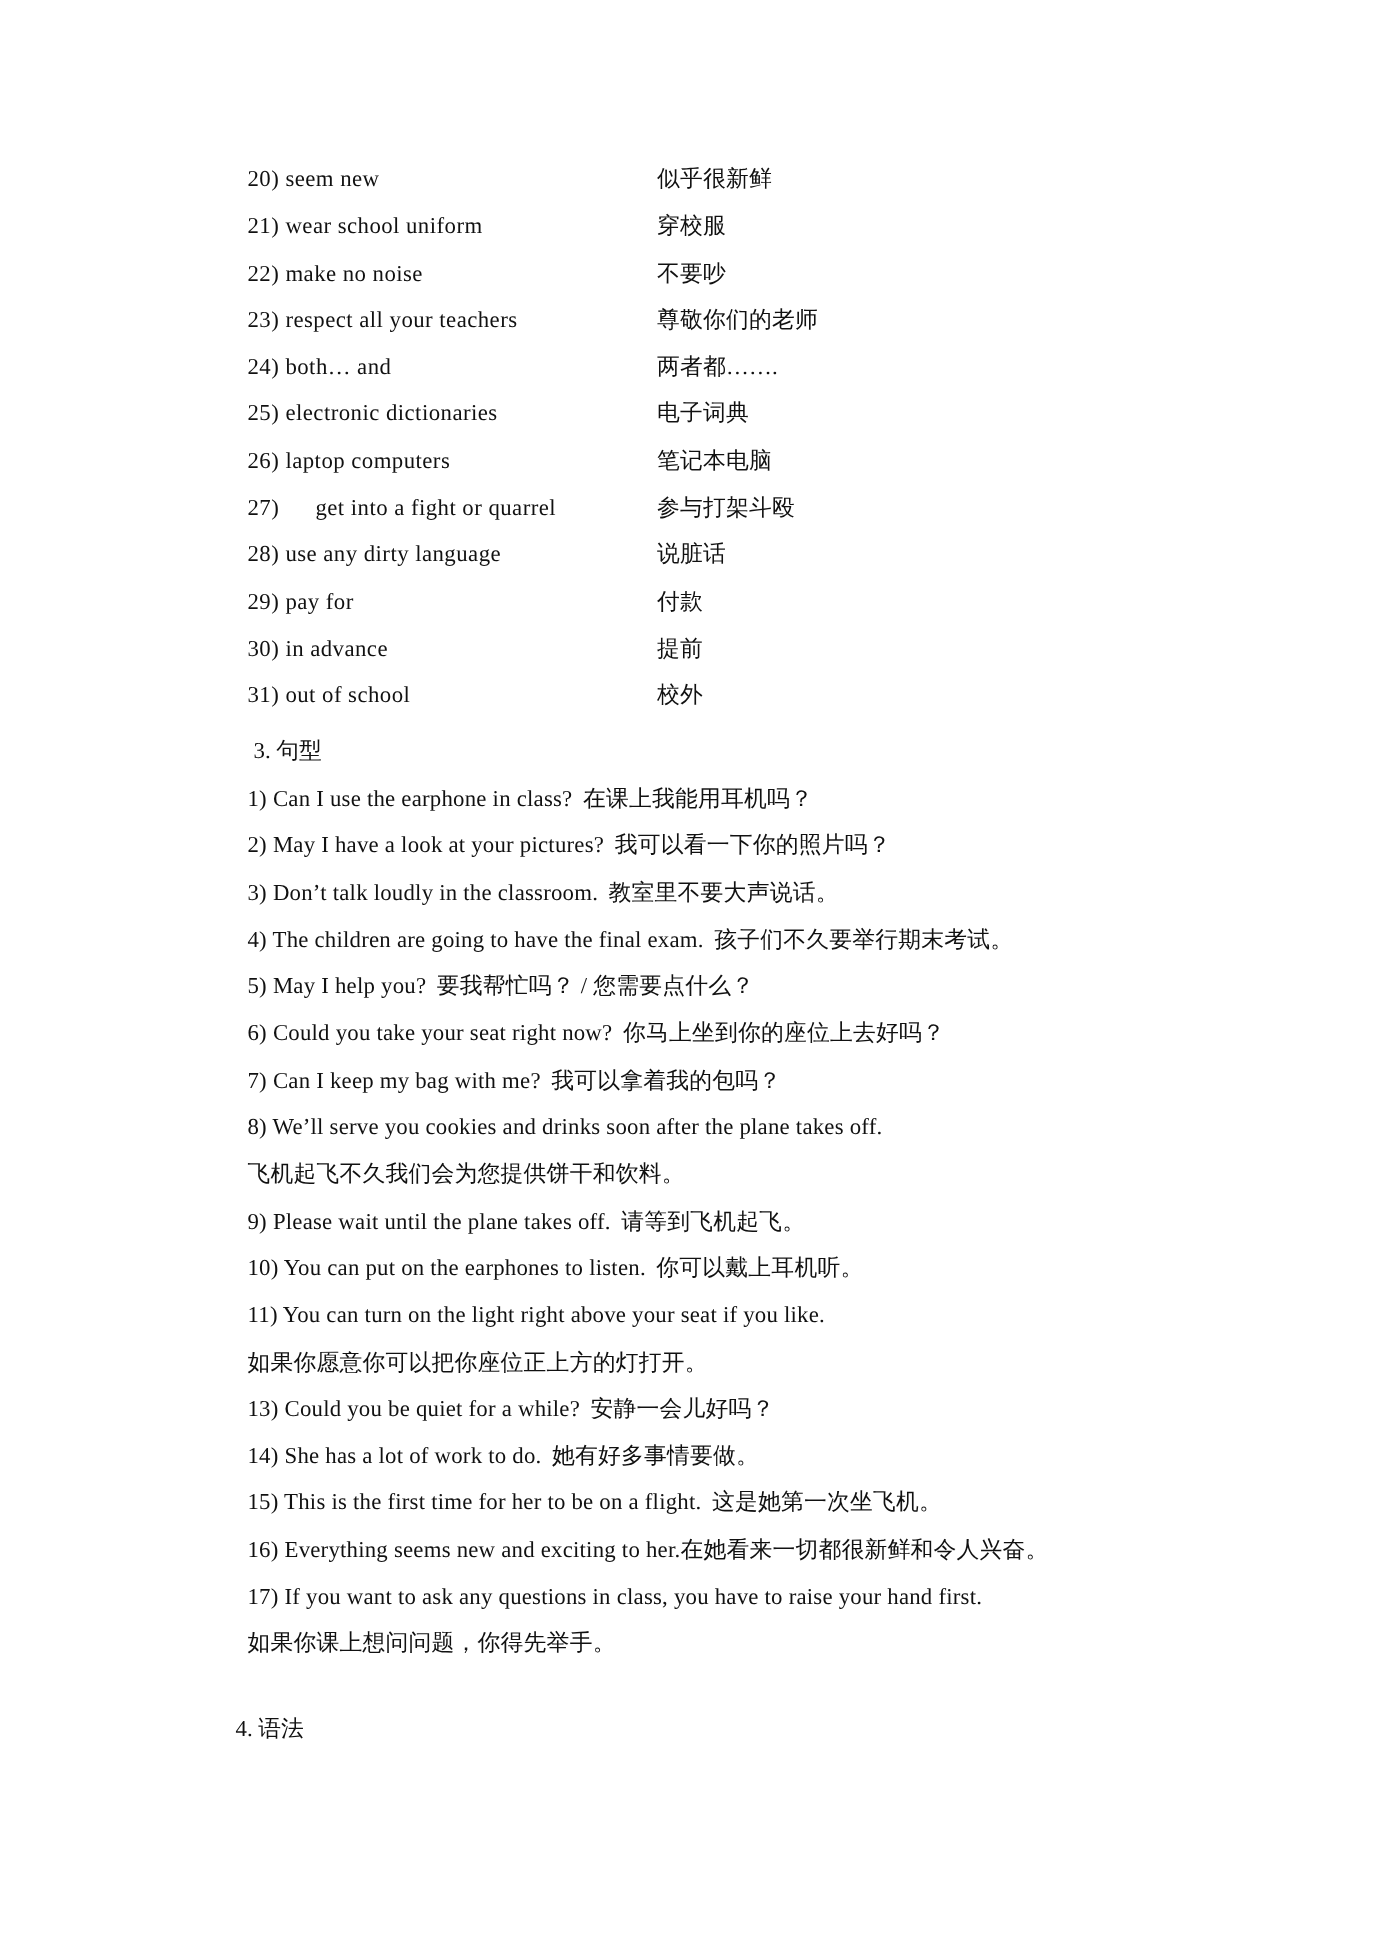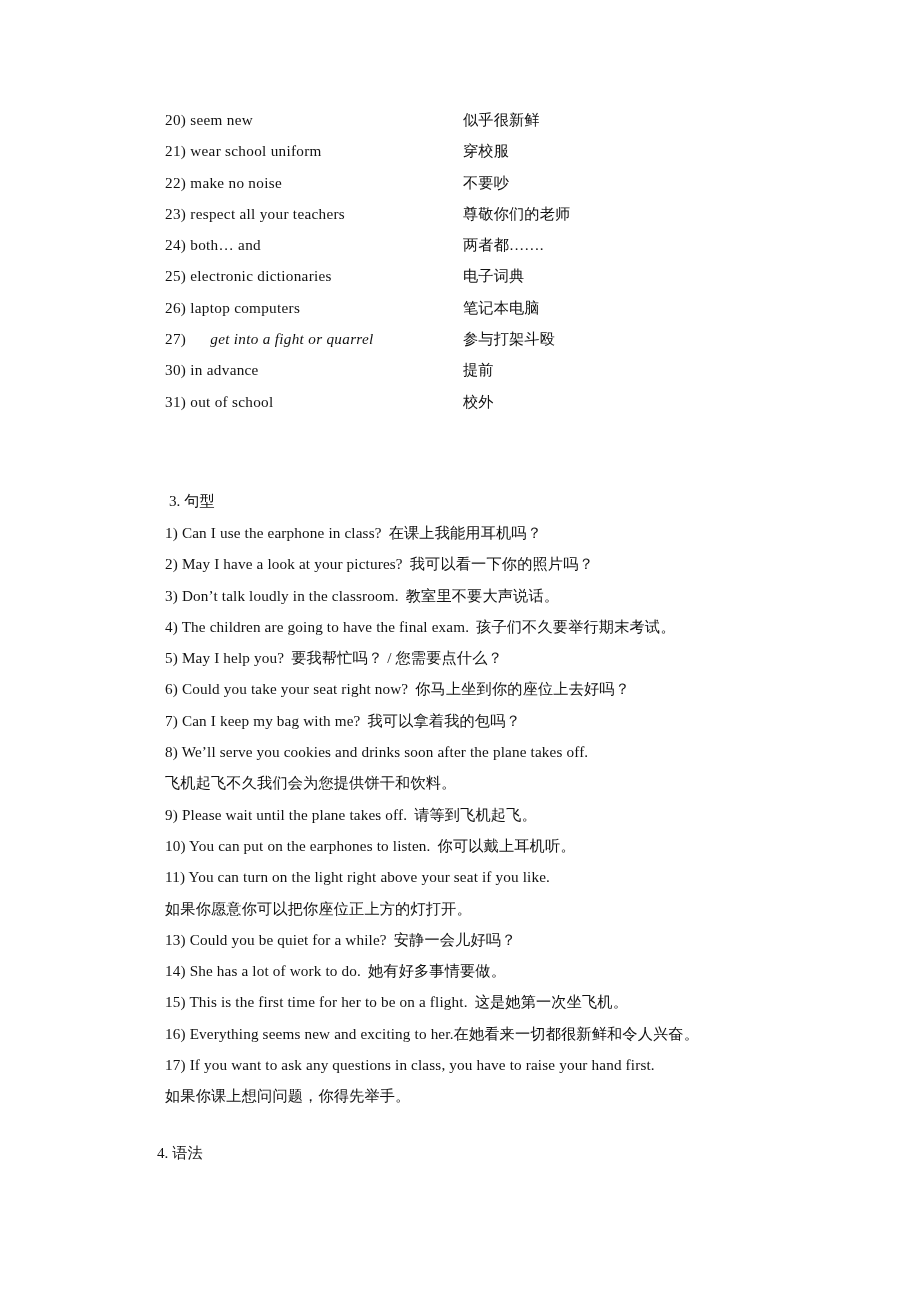--- a/index.html
+++ b/index.html
@@ -45,25 +45,24 @@
     left: 165px;
     top: 0;
     font-size: 15.2px;
     letter-spacing: 0.02em;
   }
   .vocab-en .num {
     display: inline;
   }
   .vocab-row.indented .vocab-en .term {
     padding-left: 20px;
-    font-style: italic;
   }
   .vocab-zh {
     position: absolute;
-    left: 463px;
+    left: 438px;
     top: 0;
     font-size: 15.2px;
     font-family: "Liberation Serif", "DejaVu Serif", serif;
     letter-spacing: 0.01em;
   }
 
   
   .section-heading {
     position: absolute;
     left: 157px;
@@ -135,20 +134,28 @@
       </div>
       <div class="vocab-row">
         <div class="vocab-en"><span class="num">26)</span><span class="term"> laptop computers</span></div>
         <div class="vocab-zh">笔记本电脑</div>
       </div>
       <div class="vocab-row indented">
         <div class="vocab-en"><span class="num">27)</span><span class="term"> get into a fight or quarrel</span></div>
         <div class="vocab-zh">参与打架斗殴</div>
       </div>
       <div class="vocab-row">
+        <div class="vocab-en"><span class="num">28)</span><span class="term"> use any dirty language</span></div>
+        <div class="vocab-zh">说脏话</div>
+      </div>
+      <div class="vocab-row">
+        <div class="vocab-en"><span class="num">29)</span><span class="term"> pay for</span></div>
+        <div class="vocab-zh">付款</div>
+      </div>
+      <div class="vocab-row">
         <div class="vocab-en"><span class="num">30)</span><span class="term"> in advance</span></div>
         <div class="vocab-zh">提前</div>
       </div>
       <div class="vocab-row">
         <div class="vocab-en"><span class="num">31)</span><span class="term"> out of school</span></div>
         <div class="vocab-zh">校外</div>
       </div>
     </div>
 
   <div class="section-heading" id="heading-sentence-patterns">3. 句型</div>

